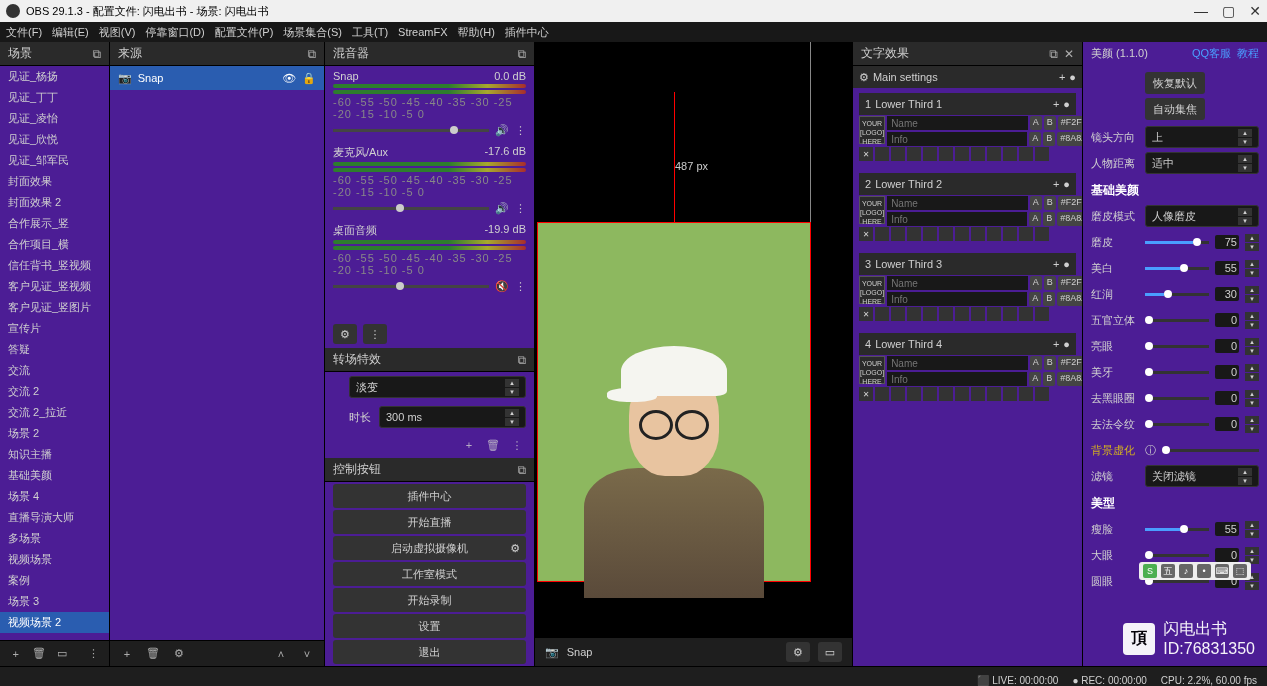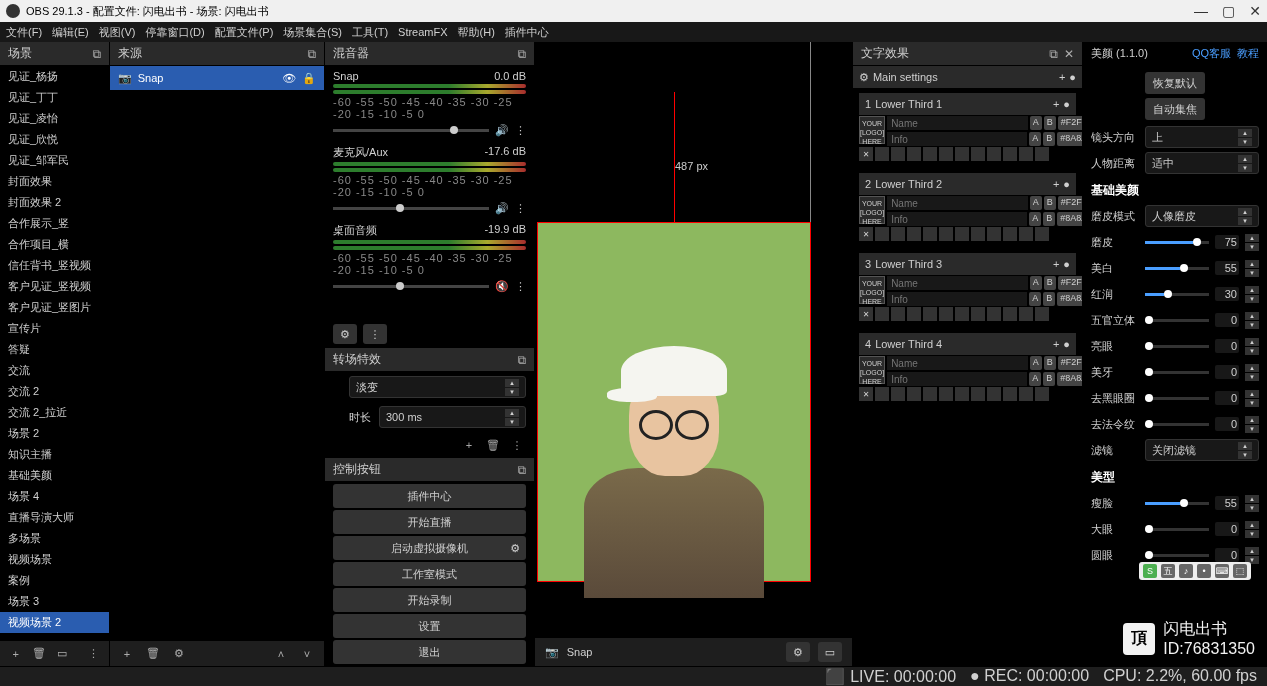--- a/index.html
+++ b/index.html
@@ -3,21 +3,21 @@
 <meta charset="utf-8">
 <style>
 * { margin: 0; padding: 0; box-sizing: border-box; font-family: "Microsoft YaHei", sans-serif; }
 body { background: #1e1e1e; color: #d0d0d0; font-size: 11px; width: 1267px; height: 686px; overflow: hidden; position: relative; }
 .titlebar { height: 22px; background: #f0f0f0; color: #000; display: flex; align-items: center; padding: 0 6px; font-size: 11px; }
 .titlebar .icon { width: 14px; height: 14px; background: #333; border-radius: 50%; margin-right: 6px; }
 .titlebar .wincontrols { margin-left: auto; display: flex; gap: 14px; font-size: 14px; color: #333; }
 .menubar { height: 20px; background: #181818; display: flex; align-items: center; padding: 0 6px; gap: 10px; font-size: 11px; }
 .menubar span { cursor: pointer; }
 .main { display: flex; height: 624px; }
-.col { display: flex; flex-direction: column; background: #000000; border-right: 1px solid #000; }
+.col { display: flex; flex-direction: column; background: #4c1d95; border-right: 1px solid #000; }
 .panel-header { height: 24px; background: #2a2a2a; display: flex; align-items: center; padding: 0 8px; font-size: 12px; border-bottom: 1px solid #000; }
 .panel-header .spacer { flex: 1; }
 .panel-header .hicon { margin-left: 6px; cursor: pointer; opacity: .8; }
 .scenes { width: 110px; }
 .scenes-list { flex: 1; overflow-y: auto; }
 .scenes-list .item { padding: 4px 8px; height: 21px; display: flex; align-items: center; cursor: pointer; }
 .scenes-list .item.active { background: #2a5db0; color: #fff; }
 .toolbar-row { height: 26px; display: flex; align-items: center; gap: 8px; padding: 0 8px; border-top: 1px solid #000; background: #1e1e1e; }
 .tb-btn { width: 18px; height: 18px; display: flex; align-items: center; justify-content: center; cursor: pointer; opacity: .8; }
 .sources { width: 215px; }
@@ -66,21 +66,21 @@
 .beauty-head .links a { color: #4a9eff; cursor: pointer; }
 .beauty-body { flex: 1; overflow-y: auto; padding: 4px 8px; }
 .bbtn { height: 22px; background: #333; border-radius: 3px; display: flex; align-items: center; justify-content: center; margin: 4px auto; width: 60px; cursor: pointer; }
 .brow { display: flex; align-items: center; height: 26px; gap: 6px; font-size: 11px; }
 .brow .label { width: 48px; }
 .bslider { flex: 1; height: 3px; background: #333; position: relative; }
 .bslider .fill { position: absolute; height: 100%; background: #4a9eff; }
 .bslider .thumb { position: absolute; width: 8px; height: 8px; background: #fff; border-radius: 50%; top: -3px; }
 .bval { width: 24px; text-align: right; background: #181818; padding: 1px 2px; border-radius: 2px; }
 .bsection { font-weight: bold; color: #fff; margin: 6px 0 4px; font-size: 12px; }
-.statusbar { height: 20px; background: #1e1e1e; display: flex; align-items: flex-start; justify-content: flex-end; padding: 0 10px; gap: 14px; font-size: 16px; border-top: 1px solid #000; }
+.statusbar { height: 20px; background: #1e1e1e; display: flex; align-items: flex-end; justify-content: flex-end; padding: 0 10px; gap: 14px; font-size: 10px; border-top: 1px solid #000; }
 .watermark { position: absolute; right: 12px; bottom: 28px; display: flex; align-items: center; gap: 8px; color: #fff; font-size: 16px; opacity: .95; }
 .watermark .wicon { width: 32px; height: 32px; background: #fff; color: #000; border-radius: 4px; display: flex; align-items: center; justify-content: center; font-weight: bold; }
 .ime-bar { position: absolute; right: 16px; bottom: 106px; height: 18px; background: #eee; border-radius: 3px; display: flex; align-items: center; padding: 0 4px; gap: 4px; }
 .ime-bar span { width: 14px; height: 14px; background: #4caf50; color: #fff; font-size: 9px; display: flex; align-items: center; justify-content: center; border-radius: 2px; }
 .person { position: absolute; left: 50%; top: 40%; transform: translateX(-50%); width: 180px; height: 220px; }
 .person .head { width: 90px; height: 110px; background: #e8c4a0; border-radius: 45% 45% 40% 40%; margin: 0 auto; position: relative; }
 .person .cap { position: absolute; top: -20px; left: -8px; width: 106px; height: 50px; background: #f5f5f0; border-radius: 50% 50% 10% 10%; }
 .person .cap::after { content:""; position:absolute; bottom:-6px; left:-14px; width:50px; height:14px; background:#f5f5f0; border-radius:40%; }
 .person .glasses { position: absolute; top: 44px; left: 10px; width: 70px; height: 20px; }
 .person .glasses::before, .person .glasses::after { content:""; position:absolute; width:28px; height:24px; border:3px solid #222; border-radius:50%; }
@@ -646,20 +646,27 @@
               <div class="thumb" style="left:0%"></div>
             </div>
     <span class="bval">0</span>
     <div class="spinner">
               <div>▴</div>
               <div>▾</div>
             </div>
           </div>
         </div>
       <div class="brow">
+        <span class="label" style="color:#d4b020">背景虚化</span>
+        <span>ⓘ</span>
+        <div class="bslider">
+            <div class="thumb" style="left:0"></div>
+          </div>
+      </div>
+      <div class="brow">
         <span class="label">滤镜</span>
         <div class="select-box">
             <span>关闭滤镜</span>
             <div class="spinner">
               <div>▴</div>
               <div>▾</div>
             </div>
           </div>
       </div>
       <div class="bsection">美型</div>

